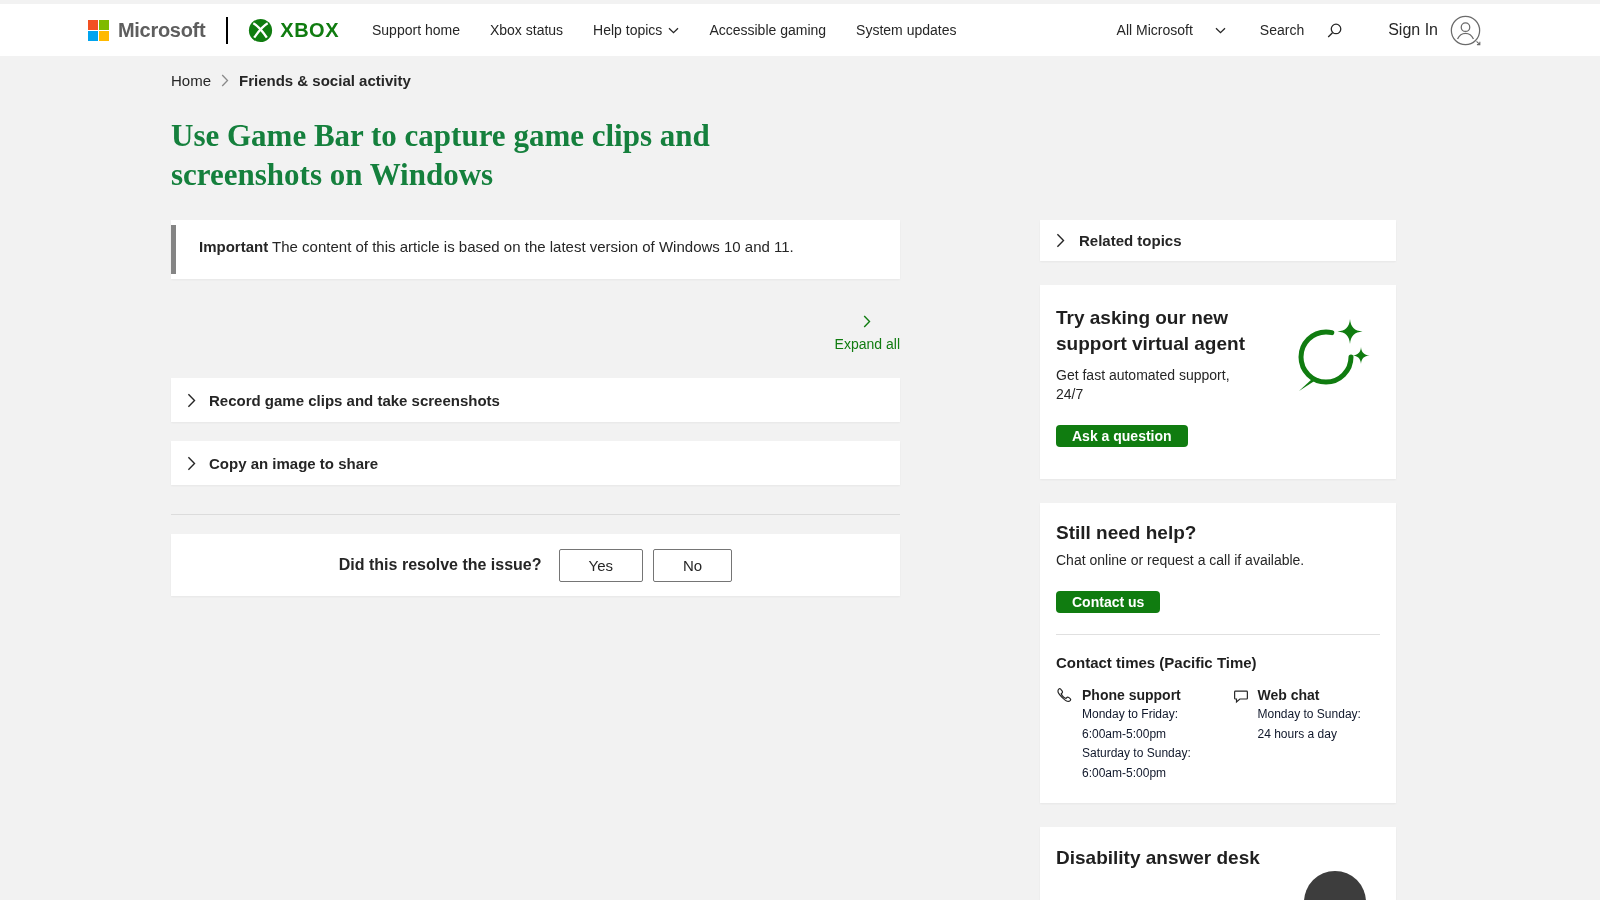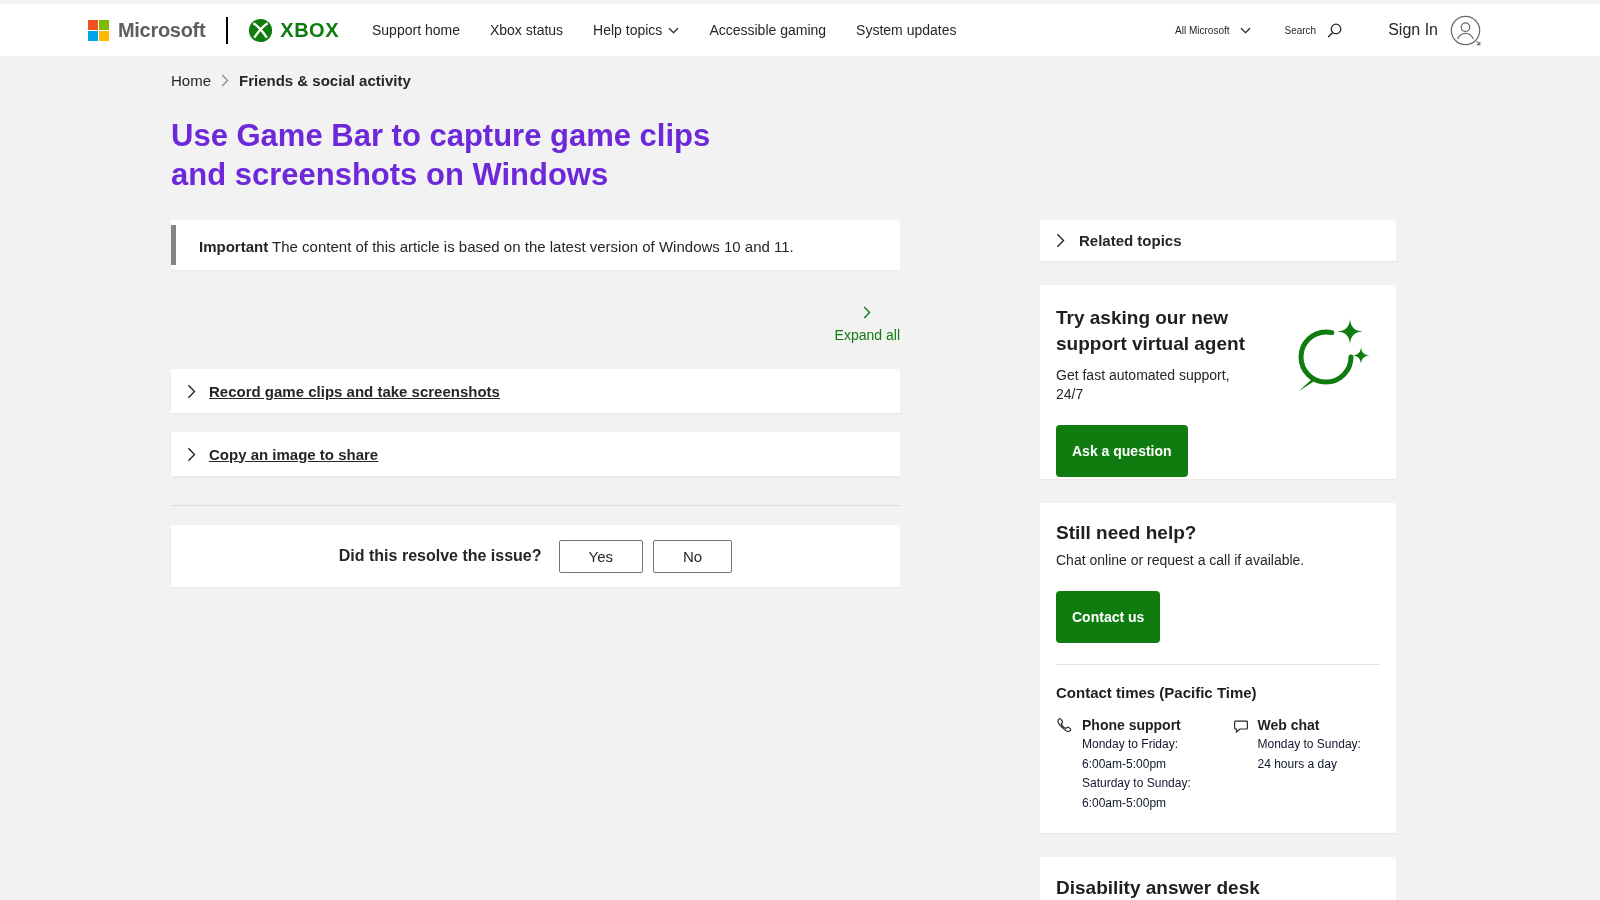--- a/index.html
+++ b/index.html
@@ -29,48 +29,49 @@
   .xbox-wordmark { font-size:20px; font-weight:700; color:#107C10; letter-spacing:0.5px; }
   .main-nav { display:flex; align-items:center; margin-left:18px; }
   .nav-item {
     font-size:14px; color:#262626; padding:0 15px; cursor:pointer;
     display:flex; align-items:center; gap:6px; white-space:nowrap;
   }
   .header-right {
     position:absolute; right:119px; top:0; height:52px;
     display:flex; align-items:center; gap:8px;
   }
-  .hdr-link { font-size:10px; color:#262626; display:flex; align-items:center; gap:10px; padding:0 13px; cursor:pointer; white-space:nowrap; }
+  .hdr-link { font-size:14px; color:#262626; display:flex; align-items:center; gap:22px; padding:0 13px; cursor:pointer; white-space:nowrap; }
   .signin { display:flex; align-items:center; gap:12px; padding-left:24px; cursor:pointer; }
 
   
   .main-col { position:absolute; left:171px; top:70px; width:729px; }
   .breadcrumb { display:flex; align-items:center; gap:10px; font-size:15px; height:20px; }
   .breadcrumb .crumb-home { color:#262626; cursor:pointer; }
   .breadcrumb .crumb-current { color:#262626; font-weight:700; }
   h1.page-title {
-    margin-top:26px; font-size:31px; line-height:39px; font-weight:600; color:#6d28d9;
+    margin-top:26px; font-size:31px; line-height:39px; font-weight:600; color:#15803d;
     max-width:600px;
+    font-family:Liberation Serif, serif;
   }
   .important-box {
     position:relative; margin-top:26px; background:#ffffff;
-    padding:16px 24px 13px 28px; font-size:15px; line-height:21px;
+    padding:16px 24px 22px 28px; font-size:15px; line-height:21px;
     box-shadow:0 1px 2px rgba(0,0,0,0.05);
   }
   .important-bar { position:absolute; left:0; top:5px; bottom:5px; width:5px; background:#848484; }
   .important-label { font-weight:700; }
   .expand-row { margin-top:36px; display:flex; justify-content:flex-end; }
   .expand-link { display:flex; align-items:center; gap:8px; color:#107C10; font-size:14px; cursor:pointer;flex-direction:column; }
   .accordion {
     margin-top:26px; background:#ffffff; height:44px;
     display:flex; align-items:center; gap:13px; padding:0 16px;
     box-shadow:0 1px 2px rgba(0,0,0,0.05); cursor:pointer;
   }
   .accordion + .accordion { margin-top:19px; }
-  .accordion-label { font-size:15px; font-weight:600; color:#262626;text-decoration:underline; }
+  .accordion-label { font-size:15px; font-weight:600; color:#262626; }
   .content-divider { margin-top:29px; border:none; border-top:1px solid #dcdcdc; height:0; }
   .feedback-card {
     margin-top:19px; background:#ffffff; height:62px;
     display:flex; align-items:center; justify-content:center; gap:17px;
     box-shadow:0 1px 2px rgba(0,0,0,0.05);
   }
   .feedback-question { font-size:16px; font-weight:700; color:#262626; }
   .fb-btn {
     background:#ffffff; border:1px solid #757575; border-radius:2px;
     font-family:inherit; font-size:15px; color:#262626; padding:7px 29px; cursor:pointer;
@@ -84,21 +85,21 @@
   }
   .related-card { height:41px; display:flex; align-items:center; gap:14px; padding:0 16px; cursor:pointer; }
   .related-label { font-size:15px; font-weight:600; color:#262626; }
 
   .agent-card { position:relative; padding:20px 16px 20px 16px; height:194px; }
   .agent-title { font-size:19px; line-height:26px; font-weight:700; color:#1f1f1f; width:200px; }
   .agent-body { margin-top:9px; font-size:14px; line-height:19px; color:#262626; width:180px; }
   .green-btn {
     margin-top:21px; display:inline-block; background:#107C10; color:#ffffff;
     font-family:inherit; font-size:14px; font-weight:600; border:none; border-radius:4px;
-    padding:18px 16px; cursor:pointer;
+    padding:3px 16px; cursor:pointer;
   }
   .agent-icon { position:absolute; right:26px; top:26px; }
 
   .help-card { padding:19px 16px 20px 16px; }
   .help-title { font-size:19px; font-weight:700; color:#1f1f1f; }
   .help-body { margin-top:7px; font-size:14px; line-height:19px; color:#262626; }
   .help-divider { margin:21px 0 0 0; border:none; border-top:1px solid #e0e0e0; }
   .contact-times-title { margin-top:19px; font-size:15px; font-weight:700; color:#1f1f1f; }
   .contact-cols { margin-top:15px; display:flex;gap:27px; }
   .contact-col { flex:1; display:flex; gap:8px; }

